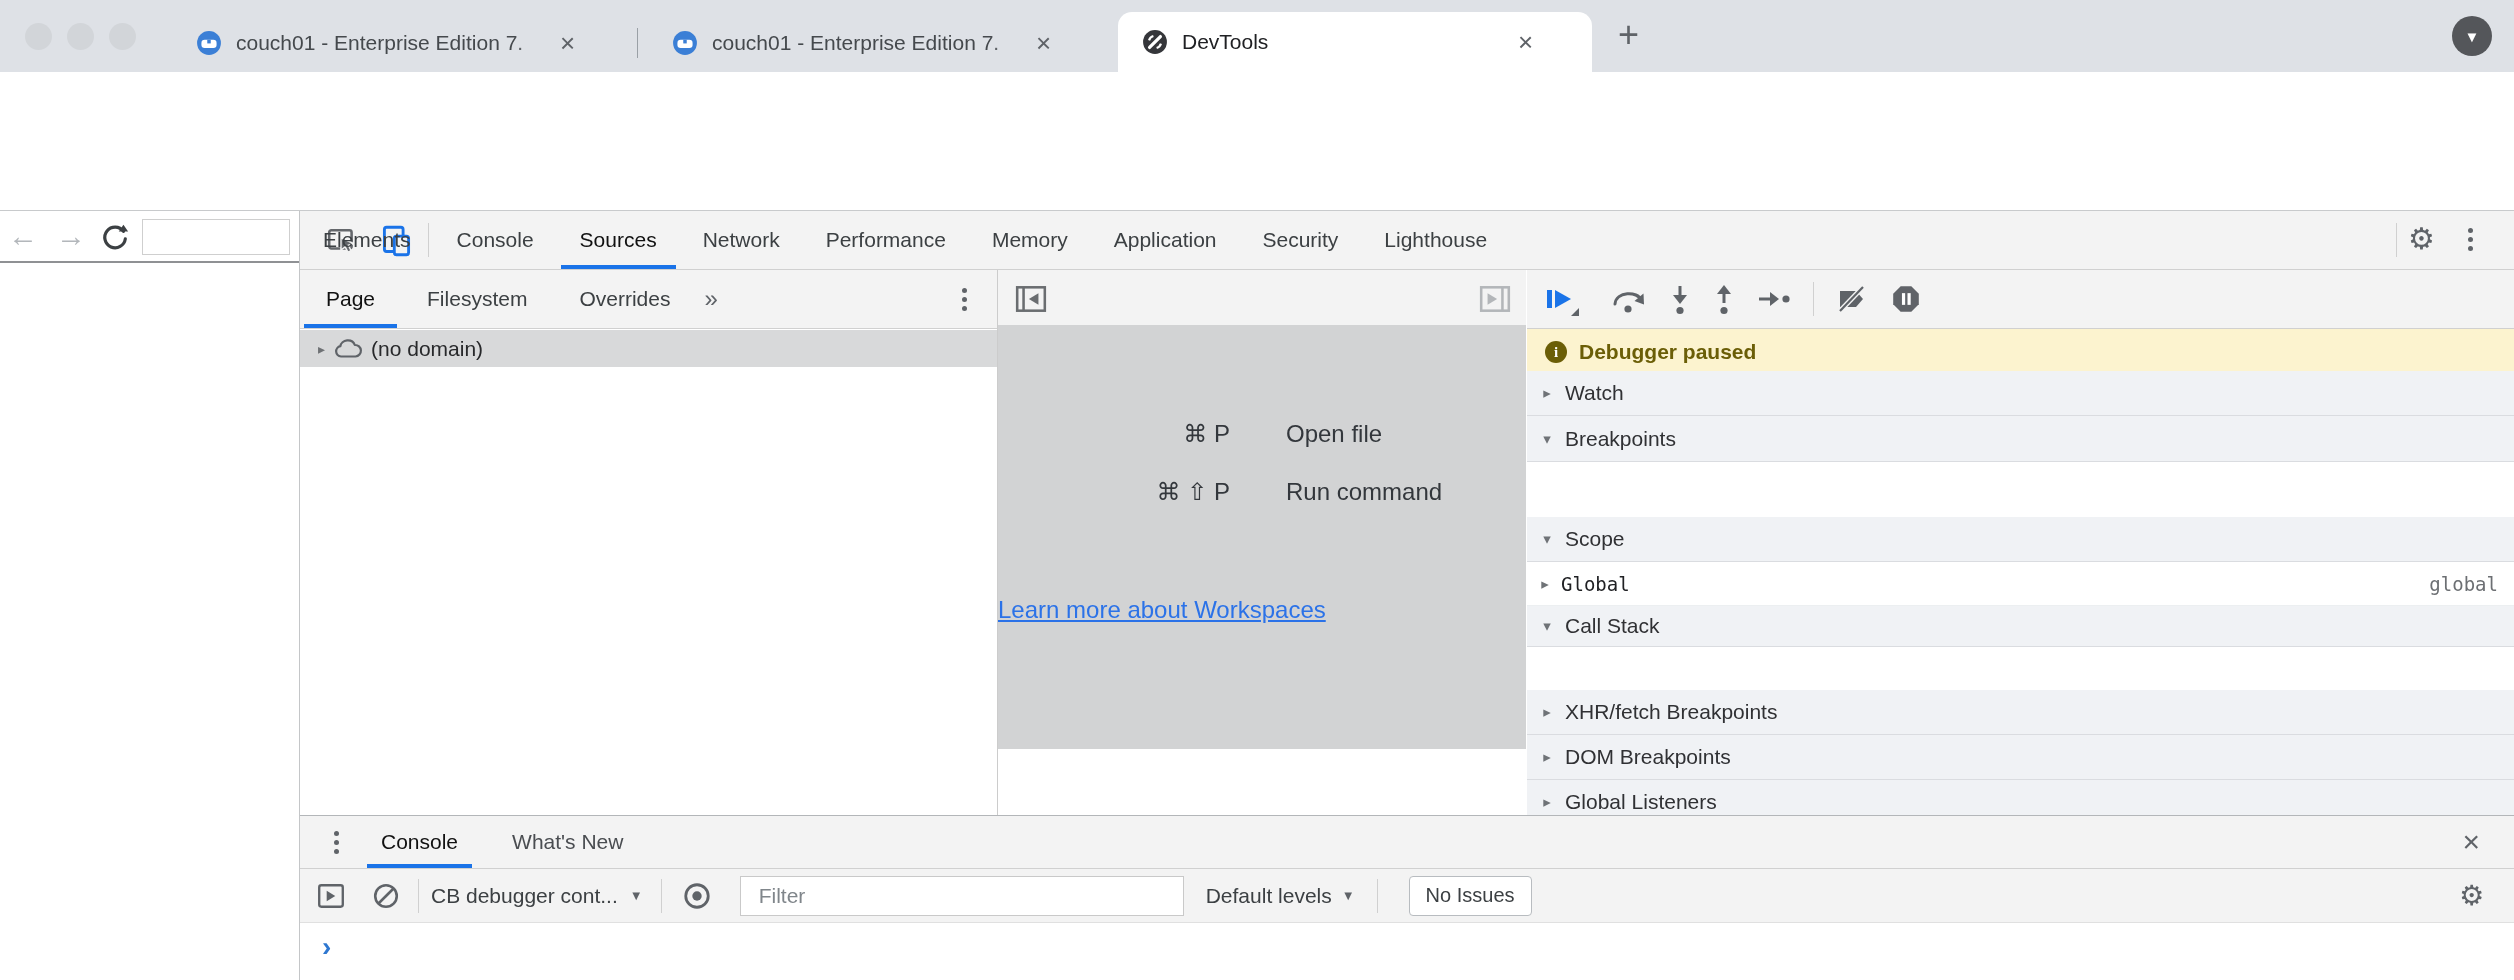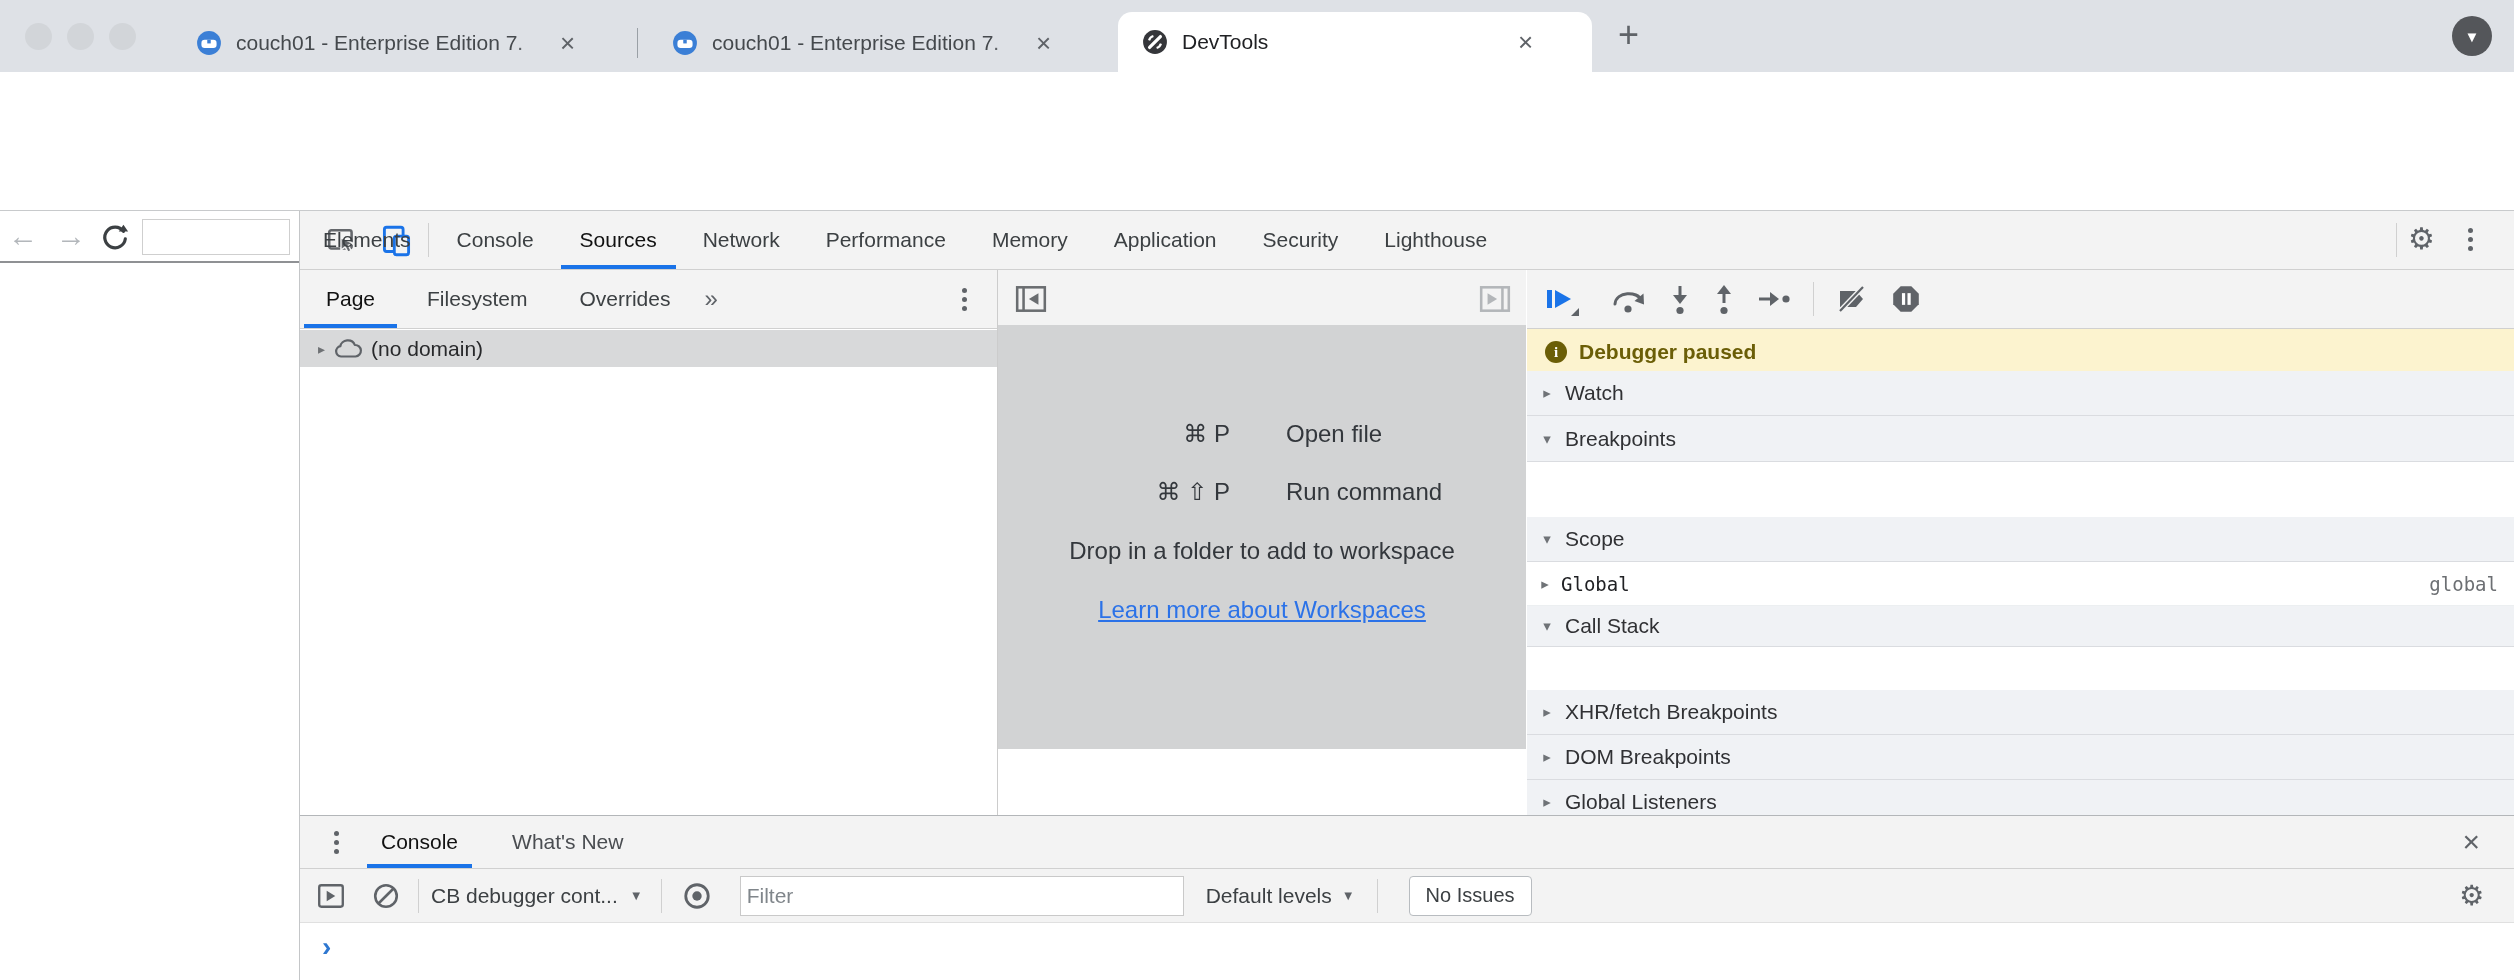--- a/index.html
+++ b/index.html
@@ -53,40 +53,40 @@
   .pane-hdr{left:0;top:0;width:100%;height:59px;background:#f3f3f3;border-bottom:1px solid #d0d0d0;box-sizing:border-box;display:flex;align-items:center}
   .nv-tab{padding:0 26px;height:58px;display:flex;align-items:center;position:relative;color:#3c4043;white-space:nowrap}
   .nv-tab.active{color:#111}
   .tree-row{left:0;top:60px;width:100%;height:37px;background:#d8d9da;display:flex;align-items:center;gap:8px;padding-left:18px;box-sizing:border-box;color:#28292b}
 
   .editor{left:698px;top:59px;width:829px;height:545px;border-right:1px solid #ccc;box-sizing:border-box;background:#fff}
   .dropzone{left:0;top:55px;width:528px;height:424px;background:#d2d3d4}
   .hint-keys{position:absolute;width:230px;text-align:right;font-size:24px;color:#33373c}
   .hint-label{position:absolute;font-size:24px;color:#33373c}
   .drop-hint{position:absolute;width:100%;text-align:center;font-size:24px;color:#33373c}
-  .ws-link{position:absolute;width:100%;text-align:center;font-size:24px;color:#2b72e8;text-decoration:underline}
+  .ws-link{position:absolute;width:100%;font-size:24px;color:#2b72e8;text-decoration:underline}
 
   .dbg{left:1227px;top:59px;width:987px;height:545px;background:#fff}
   .dbg-banner{left:0;top:55px;width:100%;height:46px;background:#fcf3cf;display:flex;align-items:center;gap:12px;padding-left:18px;box-sizing:border-box}
   .paused-ico{width:22px;height:22px;border-radius:50%;background:#6b5e07;color:#fff;display:flex;align-items:center;justify-content:center;
               font-size:15px;font-weight:bold;font-family:"Liberation Serif",serif}
   .sec{left:0;width:987px;box-sizing:border-box;display:flex;align-items:center;gap:10px;padding-left:12px}
   .sec.hdr{background:#f0f2f5;border-bottom:1px solid #dadce0}
   .sec .tri{width:16px;color:#6f7377;font-size:15px;text-align:center}
   .sec .lbl{color:#303134}
   .mono{font-family:"DejaVu Sans Mono","Liberation Mono",monospace;font-size:19px}
   .frame-marker{width:19px;height:15px;background:#2e7bd9;clip-path:polygon(0 18%,55% 18%,100% 50%,55% 82%,0 82%)}
 
   
   .drawer{left:0;top:604px;width:2214px;height:165px;background:#fff;border-top:1px solid #b3b6b9;box-sizing:border-box}
   .cd-tabs{left:0;top:0;width:2214px;height:53px;background:#f3f3f3;border-bottom:1px solid #d0d0d0;box-sizing:border-box;display:flex;align-items:center}
   .cd-tab{padding:0 18px;height:52px;display:flex;align-items:center;position:relative;color:#4a4d51;white-space:nowrap}
   .cd-tab.active{color:#111}
   .cd-toolbar{left:0;top:53px;width:2214px;height:54px;background:#f3f3f3;border-bottom:1px solid #e0e0e0;box-sizing:border-box;display:flex;align-items:center}
-  .filter-input{width:444px;height:40px;border:1px solid #c9c9c9;box-sizing:border-box;background:#fff;font-size:21px;padding:0 6px;
+  .filter-input{width:444px;height:40px;border:1px solid #c9c9c9;box-sizing:border-box;background:#fff;font-size:21px;padding:0 18px;
                 font-family:"Liberation Sans","DejaVu Sans",sans-serif;color:#202124}
   .filter-input::placeholder{color:#80868b}
   .no-issues{height:38px;border:1px solid #b8bcc0;border-radius:4px;background:#fff;display:flex;align-items:center;padding:0 16px;color:#3c4043;font-size:20px}
   .prompt{color:#2e77d0;font-size:28px;font-weight:bold}
 
   .caret{font-size:13px;color:#5f6368}
   svg{display:block}
 </style>
 </head>
 <body>
@@ -324,21 +324,20 @@
             <line x1="23" y1="4" x2="23" y2="26" stroke="#b3b6b9" stroke-width="2.4"></line>
             <polygon points="9,9.5 18,15 9,20.5" fill="#b3b6b9"></polygon>
           </svg>
       </span>
     </div>
     <div class="abs dropzone">
       <span class="hint-keys" style="left:2px;top:95px">⌘ P</span>
       <span class="hint-label" style="left:288px;top:95px">Open file</span>
       <span class="hint-keys" style="left:2px;top:153px">⌘ ⇧ P</span>
       <span class="hint-label" style="left:288px;top:153px">Run command</span>
-      <span class="drop-hint" style="top:212px">Drop in a folder to add to workspace</span>
       <span class="ws-link" style="top:271px">Learn more about Workspaces</span>
     </div>
   </div>
 
   <div class="abs dbg">
     <div class="pane-hdr" style="gap:22px;padding-left:16px">
       <span style="position:relative">
         <svg width="32" height="30" viewBox="0 0 32 30">
             <rect x="4" y="6" width="5" height="18" fill="#1a73e8"></rect>
             <polygon points="12,6 28,15 12,24" fill="#1a73e8"></polygon>

